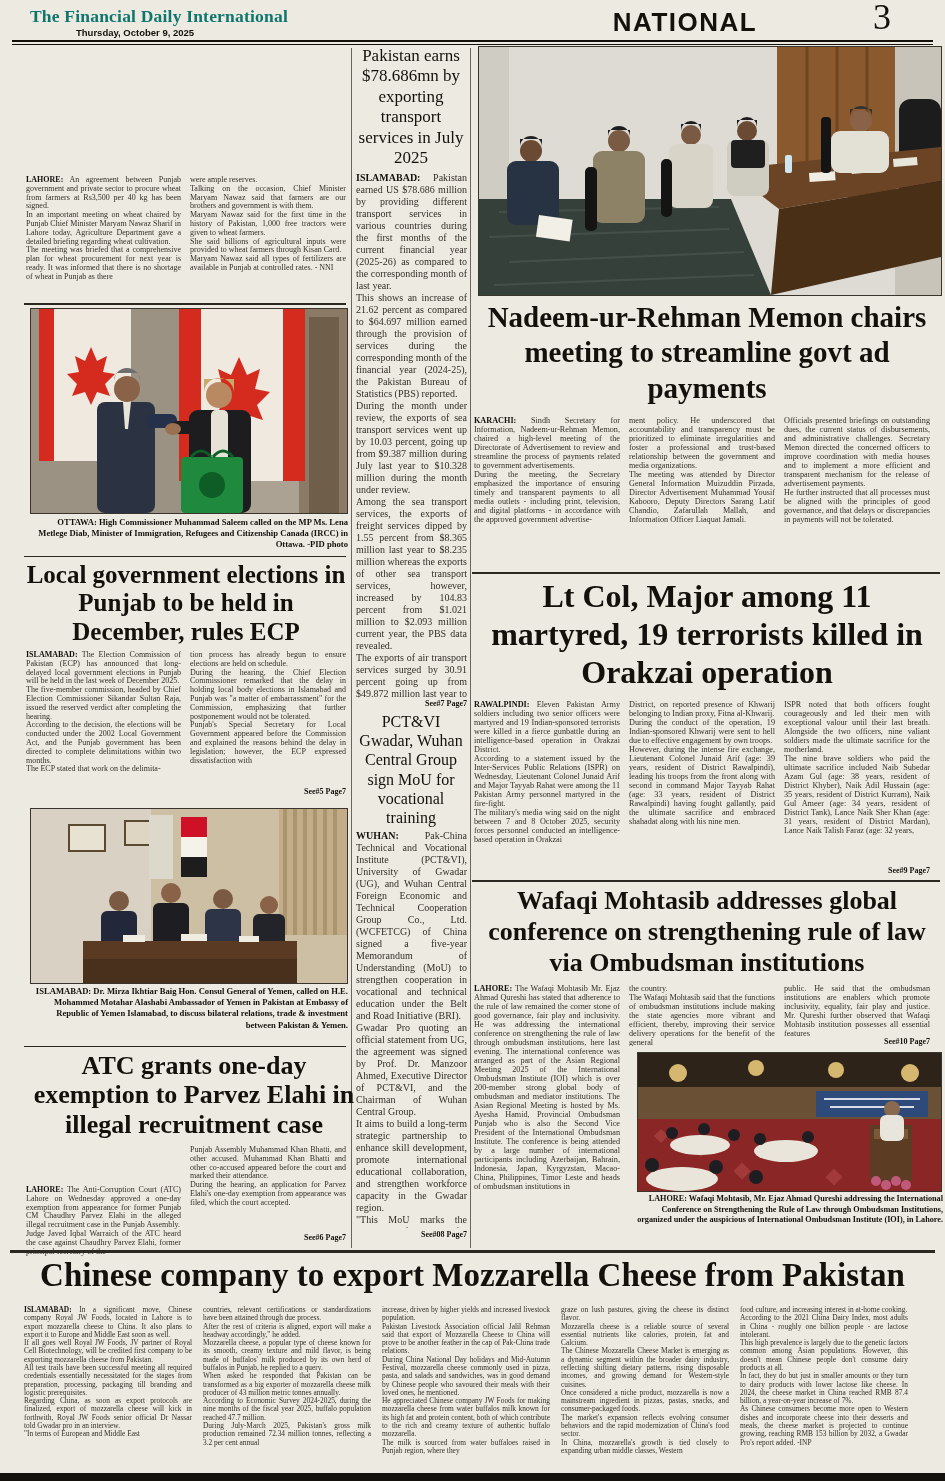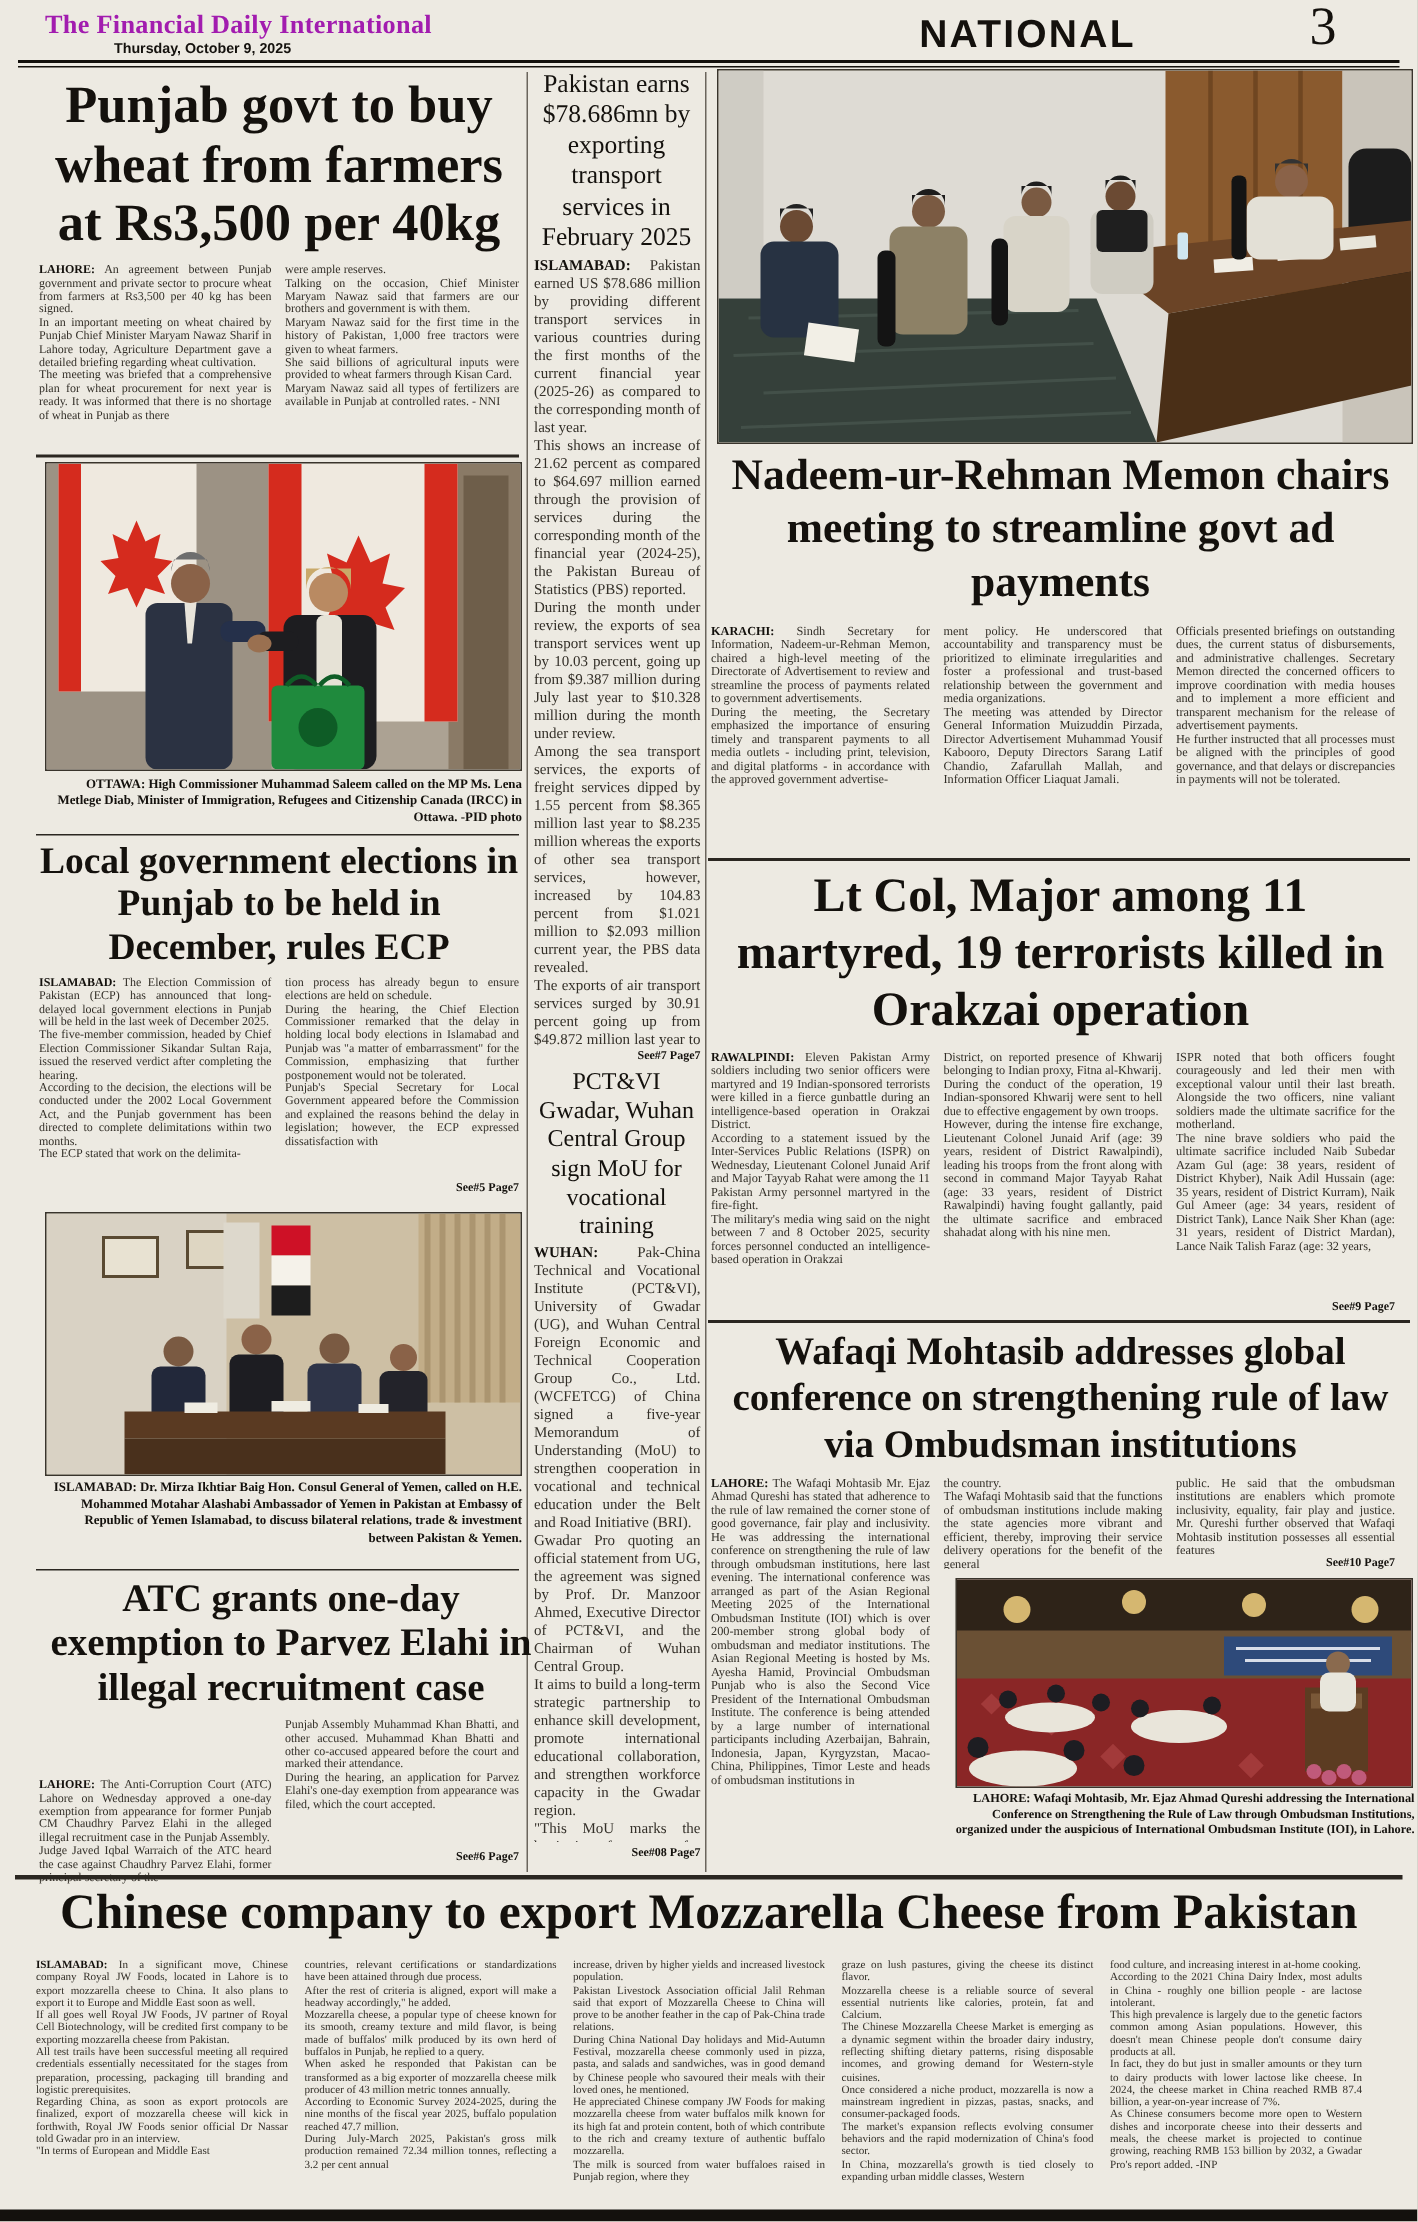--- a/index.html
+++ b/index.html
@@ -13,41 +13,40 @@
   .bt-r{font-size:8.2px;line-height:1.1;}
   .bt-b{font-size:7.4px;line-height:1.12;}
   .dl{font-weight:bold;color:#14110d;}
   .see{font-weight:bold;font-size:8px;text-align:right;color:#14110d;}
   .cap{font-weight:bold;text-align:right;font-size:8.6px;line-height:1.3;color:#14110d;}
   .rule{background:#2b2721;}
   .rule2{border-top:2px solid #14110d;border-bottom:1px solid #14110d;height:2px;}
   .vrule{width:1px;background:#6b655c;}
   .ph{border:1px solid #39342c;background:#cfc9bd;overflow:hidden;}
   .ph svg{display:block;}
-  .masthead{font-weight:bold;color:#a21caf;font-size:17.5px;letter-spacing:.2px;}
+  .masthead{font-weight:bold;color:#0f766e;font-size:17.5px;letter-spacing:.2px;}
   .dateline-top{font-family:"Liberation Sans",sans-serif;font-weight:bold;font-size:9.5px;color:#14110d;}
   .section{font-family:"Liberation Sans",sans-serif;font-weight:bold;font-size:26px;letter-spacing:1.5px;color:#14110d;text-align:center;}
   .pagenum{font-size:36px;color:#14110d;}
   .botbar{background:#14110d;}
 </style>
 </head>
 <body>
 
 <div class="page">
 
   <div class="abs masthead" style="left:30px;top:6px;">The Financial Daily International</div>
   <div class="abs dateline-top" style="left:76px;top:27px;">Thursday, October 9, 2025</div>
   <div class="abs section" style="left:575px;top:7px;width:220px;">NATIONAL</div>
   <div class="abs pagenum" style="left:862px;top:-4px;width:40px;text-align:center;">3</div>
   <div class="abs rule2" style="left:12px;top:40px;width:921px;"></div>
 
   <div class="abs vrule" style="left:351px;top:48px;height:1200px;"></div>
   <div class="abs vrule" style="left:470px;top:48px;height:1200px;"></div>
 
-  <div class="abs hl" style="left:24px;top:50px;width:324px;font-size:35px;">Punjab govt to buy wheat from farmers at Rs3,500 per 40kg</div>
   <div class="abs bt" style="left:26px;top:176px;width:155px;height:124px;"><b class="dl">LAHORE:</b> <span>An agreement between Punjab government and private sector to procure wheat from farmers at Rs3,500 per 40 kg has been signed.
 In an important meeting on wheat chaired by Punjab Chief Minister Maryam Nawaz Sharif in Lahore today, Agriculture Department gave a detailed briefing regarding wheat cultivation.
 The meeting was briefed that a comprehensive plan for wheat procurement for next year is ready. It was informed that there is no shortage of wheat in Punjab as there</span></div>
   <div class="abs bt" style="left:190px;top:176px;width:156px;height:124px;">were ample reserves.
 Talking on the occasion, Chief Minister Maryam Nawaz said that farmers are our brothers and government is with them.
 Maryam Nawaz said for the first time in the history of Pakistan, 1,000 free tractors were given to wheat farmers.
 She said billions of agricultural inputs were provided to wheat farmers through Kisan Card.
 Maryam Nawaz said all types of fertilizers are available in Punjab at controlled rates. - NNI</div>
   <div class="abs rule" style="left:24px;top:303px;width:322px;height:2px;"></div>
 
@@ -142,21 +141,21 @@
   <div class="abs cap" style="left:28px;top:986px;width:320px;">ISLAMABAD: Dr. Mirza Ikhtiar Baig Hon. Consul General of Yemen, called on H.E. Mohammed Motahar Alashabi Ambassador of Yemen in Pakistan at Embassy of Republic of Yemen Islamabad, to discuss bilateral relations, trade &amp; investment between Pakistan &amp; Yemen.</div>
   <div class="abs rule" style="left:24px;top:1046px;width:322px;height:1px;"></div>
 
   <div class="abs hl" style="left:32px;top:1051px;width:324px;font-size:26px;">ATC grants one-day exemption to Parvez Elahi in illegal recruitment case</div>
   <div class="abs bt" style="left:26px;top:1146px;width:155px;height:100px;margin-top:40px;"><b class="dl">LAHORE:</b> <span>The Anti-Corruption Court (ATC) Lahore on Wednesday approved a one-day exemption from appearance for former Punjab CM Chaudhry Parvez Elahi in the alleged illegal recruitment case in the Punjab Assembly.
 Judge Javed Iqbal Warraich of the ATC heard the case against Chaudhry Parvez Elahi, former principal secretary of the</span></div>
   <div class="abs bt" style="left:190px;top:1146px;width:156px;height:86px;">Punjab Assembly Muhammad Khan Bhatti, and other accused. Muhammad Khan Bhatti and other co-accused appeared before the court and marked their attendance.
 During the hearing, an application for Parvez Elahi's one-day exemption from appearance was filed, which the court accepted.</div>
   <div class="abs see" style="left:190px;top:1233px;width:156px;">See#6 Page7</div>
 
-  <div class="abs hl hl-light" style="left:354px;top:46px;width:114px;font-size:17px;line-height:1.2;">Pakistan earns $78.686mn by exporting transport services in February 2025</div>
+  <div class="abs hl hl-light" style="left:354px;top:46px;width:114px;font-size:17px;line-height:1.2;">Pakistan earns $78.686mn by exporting transport services in July 2025</div>
   <div class="abs bt bt-mid" style="left:356px;top:172px;width:111px;height:526px;"><b class="dl">ISLAMABAD:</b> <span>Pakistan earned US $78.686 million by providing different transport services in various countries during the first months of the current financial year (2025-26) as compared to the corresponding month of last year.
 This shows an increase of 21.62 percent as compared to $64.697 million earned through the provision of services during the corresponding month of the financial year (2024-25), the Pakistan Bureau of Statistics (PBS) reported.
 During the month under review, the exports of sea transport services went up by 10.03 percent, going up from $9.387 million during July last year to $10.328 million during the month under review.
 Among the sea transport services, the exports of freight services dipped by 1.55 percent from $8.365 million last year to $8.235 million whereas the exports of other sea transport services, however, increased by 104.83 percent from $1.021 million to $2.093 million current year, the PBS data revealed.
 The exports of air transport services surged by 30.91 percent going up from $49.872 million last year to $65.287 million during July 2025-26.
 Among the air transport services, the exports of passenger services increased by 2.02 percent, from $34.666 million to $35.367 million, whereas the exports of freight services surged by 13.09 percent, from $2.768 million to $3.131 million, in addition, the export of other air transport services also increased by 115.38 percent from $12.438 million to $26.789 million.
 Meanwhile, the exports of road transport services during the month under review witnessed a nominal growth of 1.91 percent surging from $2.413 million to $2.459 million during this year, it added.
 Among the road transport services, the exports of freight services witnessed a decrease</span></div>
   <div class="abs see" style="left:356px;top:699px;width:111px;">See#7 Page7</div>
 

